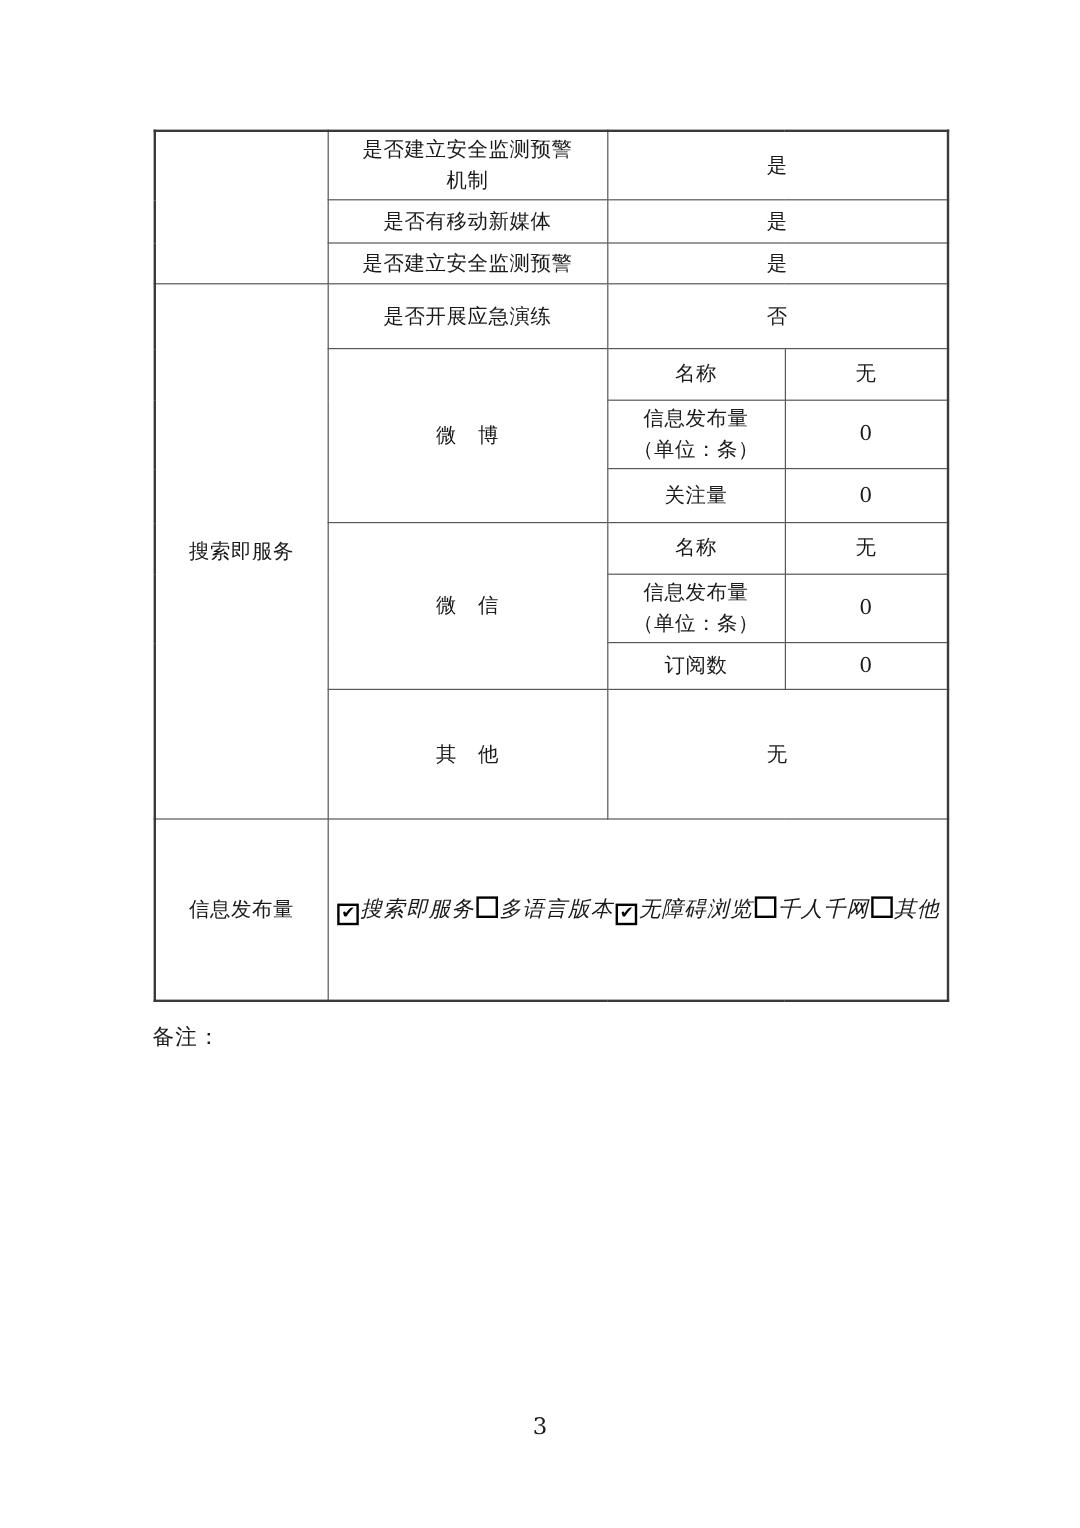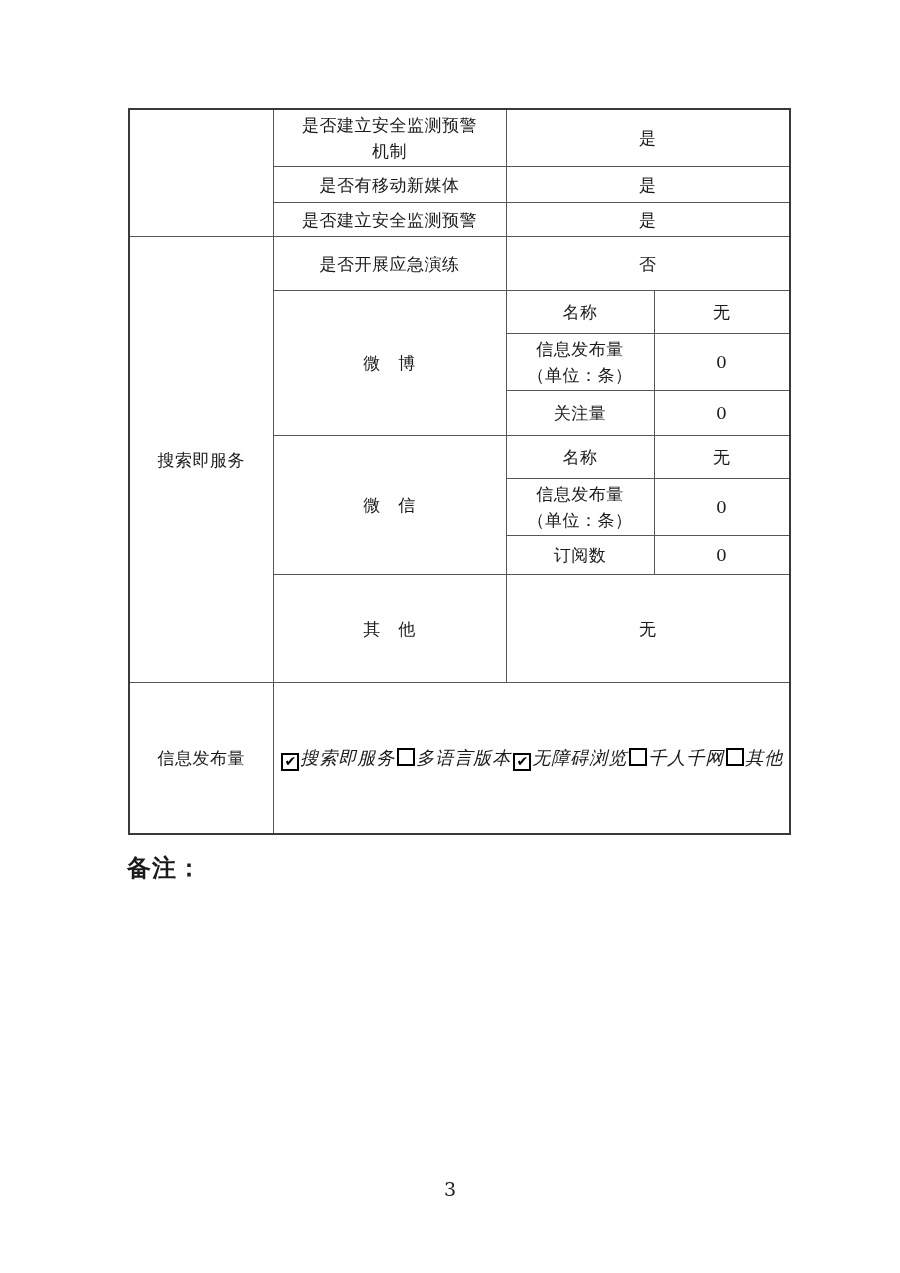--- a/index.html
+++ b/index.html
@@ -61,22 +61,22 @@
     font-weight: bold;
     text-align: center;
     vertical-align: -2px;
     letter-spacing: 0;
     color: #000;
   }
   .note {
     position: absolute;
     left: 127px;
     top: 852px;
-    font-weight: bold;
-    font-size: 24px;
+    font-weight: normal;
+    font-size: 18px;
     letter-spacing: 1px;
   }
   .page-number {
     position: absolute;
     top: 1178px;
     left: 0;
     width: 100%;
     text-align: center;
     font-size: 19px;
   }

